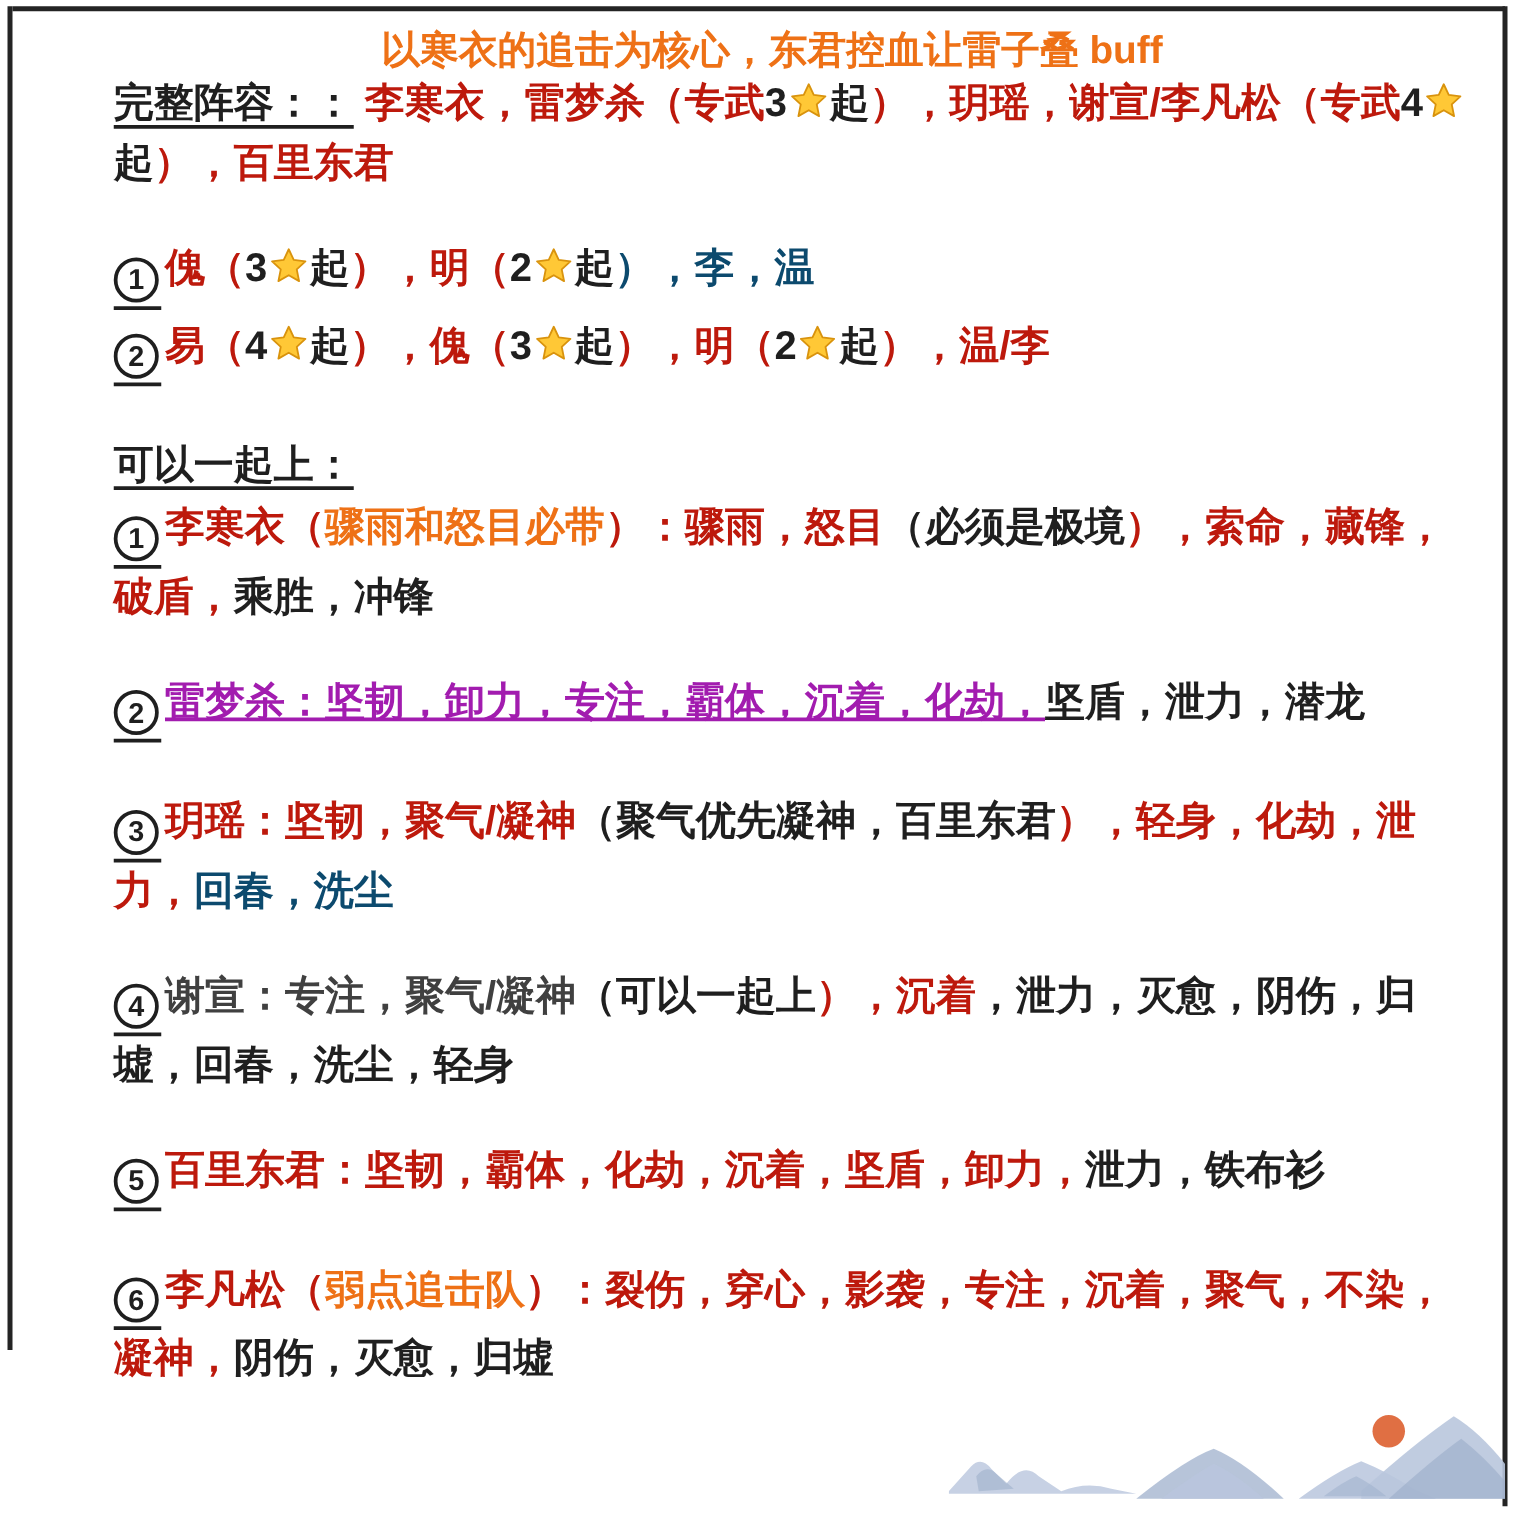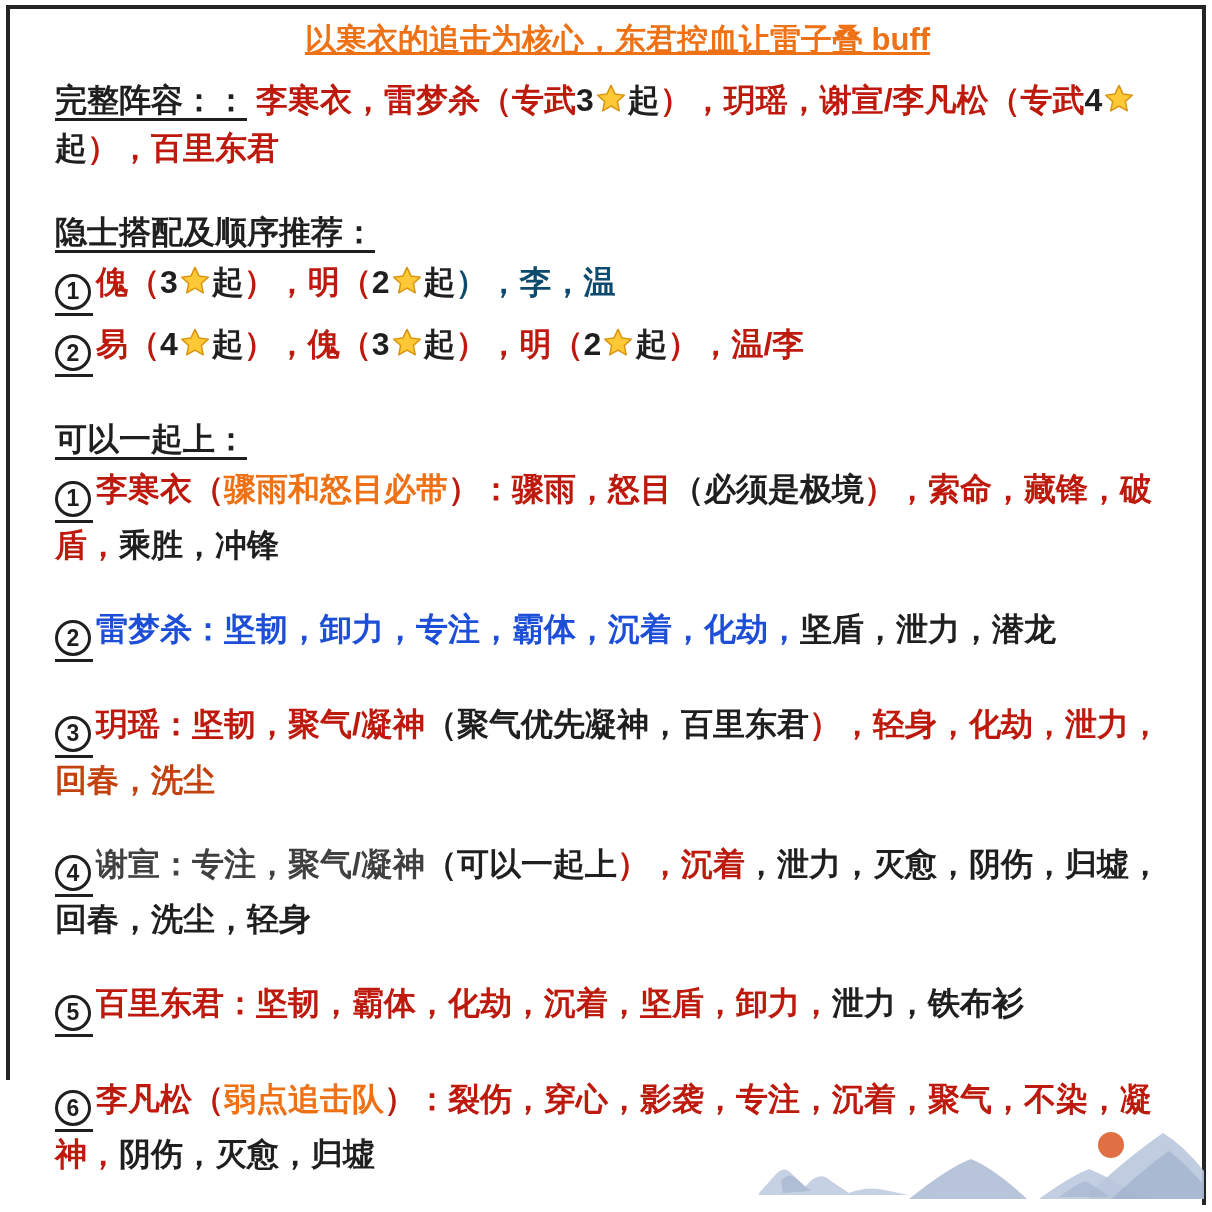--- a/index.html
+++ b/index.html
@@ -15,24 +15,24 @@
 
   .content{
     position:absolute;left:55px;top:20px;width:1125px;
     font-weight:700;font-size:32px;line-height:44px;color:#1f1f1f;
   }
   .doc-title{
     text-align:center;font-size:38px;line-height:48px;letter-spacing:4px;
     color:#111111;margin-bottom:14px;
   }
   .doc-subtitle{
-    text-align:center;font-size:31px;line-height:40px;margin-bottom:18px;text-decoration:underline;
+    text-align:center;font-size:31px;line-height:40px;margin-bottom:0;
   }
   .group{margin-bottom:40px;}
-  .para{margin-bottom:6px;}
+  .para{margin-bottom:6px;margin-left:36px;}
   .u{
     text-decoration:underline;
     text-decoration-thickness:3px;
     text-underline-offset:7px;
   }
   .circle-wrap{
     display:inline-block;border-bottom:3px solid #1f1f1f;
     padding:0 2px 3px 0;margin-right:3px;line-height:1;
     vertical-align:-6px;
   }
@@ -63,43 +63,42 @@
   <div class="doc-subtitle" style="color: rgb(238, 113, 22);">以寒衣的追击为核心，东君控血让雷子叠 buff</div>
   <div id="doc-body">
       <div class="group">
         <div class="para"><span class="u" style="color: rgb(31, 31, 31);">完整阵容：：</span><span style="color: rgb(189, 25, 12);"> 李寒衣，雷梦杀（专武</span><span style="color: rgb(31, 31, 31);">3</span><span class="star"><svg width="32" height="32" viewBox="0 0 24 24">
               <path d="M12 1.8l3 6.4 7 .9-5.2 4.8 1.4 7L12 17.4l-6.2 3.5 1.4-7L2 9.1l7-.9z" fill="#ffc836" stroke="#d9930d" stroke-width="1.1" stroke-linejoin="round"></path>
             </svg></span><span style="color: rgb(31, 31, 31);">起</span><span style="color: rgb(189, 25, 12);">），玥瑶，谢宣/李凡松（专武</span><span style="color: rgb(31, 31, 31);">4</span><span class="star"><svg width="32" height="32" viewBox="0 0 24 24">
               <path d="M12 1.8l3 6.4 7 .9-5.2 4.8 1.4 7L12 17.4l-6.2 3.5 1.4-7L2 9.1l7-.9z" fill="#ffc836" stroke="#d9930d" stroke-width="1.1" stroke-linejoin="round"></path>
             </svg></span><span style="color: rgb(31, 31, 31);">起</span><span style="color: rgb(189, 25, 12);">），百里东君</span></div>
       </div>
       <div class="group">
-        <div class="para"><span class="u" style="color: rgb(31, 31, 31);">隐士搭配及顺序推荐：</span></div>
         <div class="para"><span class="circle-wrap"><span class="circle">1</span></span><span style="color: rgb(189, 25, 12);">傀（</span><span style="color: rgb(31, 31, 31);">3</span><span class="star"><svg width="32" height="32" viewBox="0 0 24 24">
               <path d="M12 1.8l3 6.4 7 .9-5.2 4.8 1.4 7L12 17.4l-6.2 3.5 1.4-7L2 9.1l7-.9z" fill="#ffc836" stroke="#d9930d" stroke-width="1.1" stroke-linejoin="round"></path>
             </svg></span><span style="color: rgb(31, 31, 31);">起</span><span style="color: rgb(189, 25, 12);">），明（</span><span style="color: rgb(31, 31, 31);">2</span><span class="star"><svg width="32" height="32" viewBox="0 0 24 24">
               <path d="M12 1.8l3 6.4 7 .9-5.2 4.8 1.4 7L12 17.4l-6.2 3.5 1.4-7L2 9.1l7-.9z" fill="#ffc836" stroke="#d9930d" stroke-width="1.1" stroke-linejoin="round"></path>
             </svg></span><span style="color: rgb(31, 31, 31);">起</span><span style="color: #0c4a6e;">），李，温</span></div>
         <div class="para"><span class="circle-wrap"><span class="circle">2</span></span><span style="color: rgb(189, 25, 12);">易（</span><span style="color: rgb(31, 31, 31);">4</span><span class="star"><svg width="32" height="32" viewBox="0 0 24 24">
               <path d="M12 1.8l3 6.4 7 .9-5.2 4.8 1.4 7L12 17.4l-6.2 3.5 1.4-7L2 9.1l7-.9z" fill="#ffc836" stroke="#d9930d" stroke-width="1.1" stroke-linejoin="round"></path>
             </svg></span><span style="color: rgb(31, 31, 31);">起</span><span style="color: rgb(189, 25, 12);">），傀（</span><span style="color: rgb(31, 31, 31);">3</span><span class="star"><svg width="32" height="32" viewBox="0 0 24 24">
               <path d="M12 1.8l3 6.4 7 .9-5.2 4.8 1.4 7L12 17.4l-6.2 3.5 1.4-7L2 9.1l7-.9z" fill="#ffc836" stroke="#d9930d" stroke-width="1.1" stroke-linejoin="round"></path>
             </svg></span><span style="color: rgb(31, 31, 31);">起</span><span style="color: rgb(189, 25, 12);">），明（</span><span style="color: rgb(31, 31, 31);">2</span><span class="star"><svg width="32" height="32" viewBox="0 0 24 24">
               <path d="M12 1.8l3 6.4 7 .9-5.2 4.8 1.4 7L12 17.4l-6.2 3.5 1.4-7L2 9.1l7-.9z" fill="#ffc836" stroke="#d9930d" stroke-width="1.1" stroke-linejoin="round"></path>
             </svg></span><span style="color: rgb(31, 31, 31);">起</span><span style="color: rgb(189, 25, 12);">），温/李</span></div>
       </div>
       <div class="group">
         <div class="para"><span class="u" style="color: rgb(31, 31, 31);">可以一起上：</span></div>
         <div class="para"><span class="circle-wrap"><span class="circle">1</span></span><span style="color: rgb(189, 25, 12);">李寒衣（</span><span style="color: rgb(238, 113, 22);">骤雨和怒目必带</span><span style="color: rgb(189, 25, 12);">）：骤雨，怒目</span><span style="color: rgb(31, 31, 31);">（必须是极境</span><span style="color: rgb(189, 25, 12);">），索命，藏锋，破盾，</span><span style="color: rgb(31, 31, 31);">乘胜，冲锋</span></div>
       </div>
       <div class="group">
-        <div class="para"><span class="circle-wrap"><span class="circle">2</span></span><span style="color: #1d4ed8;">雷梦杀：坚韧，卸力，专注，霸体，沉着，化劫，</span><span style="color: rgb(31, 31, 31);">坚盾，泄力，潜龙</span></div>
+        <div class="para"><span class="circle-wrap"><span class="circle">2</span></span><span style="color: #a21caf; text-decoration: underline;">雷梦杀：坚韧，卸力，专注，霸体，沉着，化劫，</span><span style="color: rgb(31, 31, 31);">坚盾，泄力，潜龙</span></div>
       </div>
       <div class="group">
-        <div class="para"><span class="circle-wrap"><span class="circle">3</span></span><span style="color: rgb(189, 25, 12);">玥瑶：坚韧，聚气/凝神</span><span style="color: rgb(31, 31, 31);">（聚气优先凝神，百里东君</span><span style="color: rgb(189, 25, 12);">），轻身，化劫，泄力，</span><span style="color: #c2410c;">回春，洗尘</span></div>
+        <div class="para"><span class="circle-wrap"><span class="circle">3</span></span><span style="color: rgb(189, 25, 12);">玥瑶：坚韧，聚气/凝神</span><span style="color: rgb(31, 31, 31);">（聚气优先凝神，百里东君</span><span style="color: rgb(189, 25, 12);">），轻身，化劫，泄力，</span><span style="color: #0c4a6e;">回春，洗尘</span></div>
       </div>
       <div class="group">
         <div class="para"><span class="circle-wrap"><span class="circle">4</span></span><span style="color: #404040;">谢宣：专注，聚气/凝神</span><span style="color: rgb(31, 31, 31);">（可以一起上</span><span style="color: rgb(189, 25, 12);">），沉着</span><span style="color: rgb(31, 31, 31);">，泄力，灭愈，阴伤，归墟，回春，洗尘，轻身</span></div>
       </div>
       <div class="group">
         <div class="para"><span class="circle-wrap"><span class="circle">5</span></span><span style="color: rgb(189, 25, 12);">百里东君：坚韧，霸体，化劫，沉着，坚盾，卸力，</span><span style="color: rgb(31, 31, 31);">泄力，铁布衫</span></div>
       </div>
       <div class="group">
         <div class="para"><span class="circle-wrap"><span class="circle">6</span></span><span style="color: rgb(189, 25, 12);">李凡松（</span><span style="color: rgb(238, 113, 22);">弱点追击队</span><span style="color: rgb(189, 25, 12);">）：裂伤，穿心，影袭，专注，沉着，聚气，不染，凝神，</span><span style="color: rgb(31, 31, 31);">阴伤，灭愈，归墟</span></div>
       </div>

